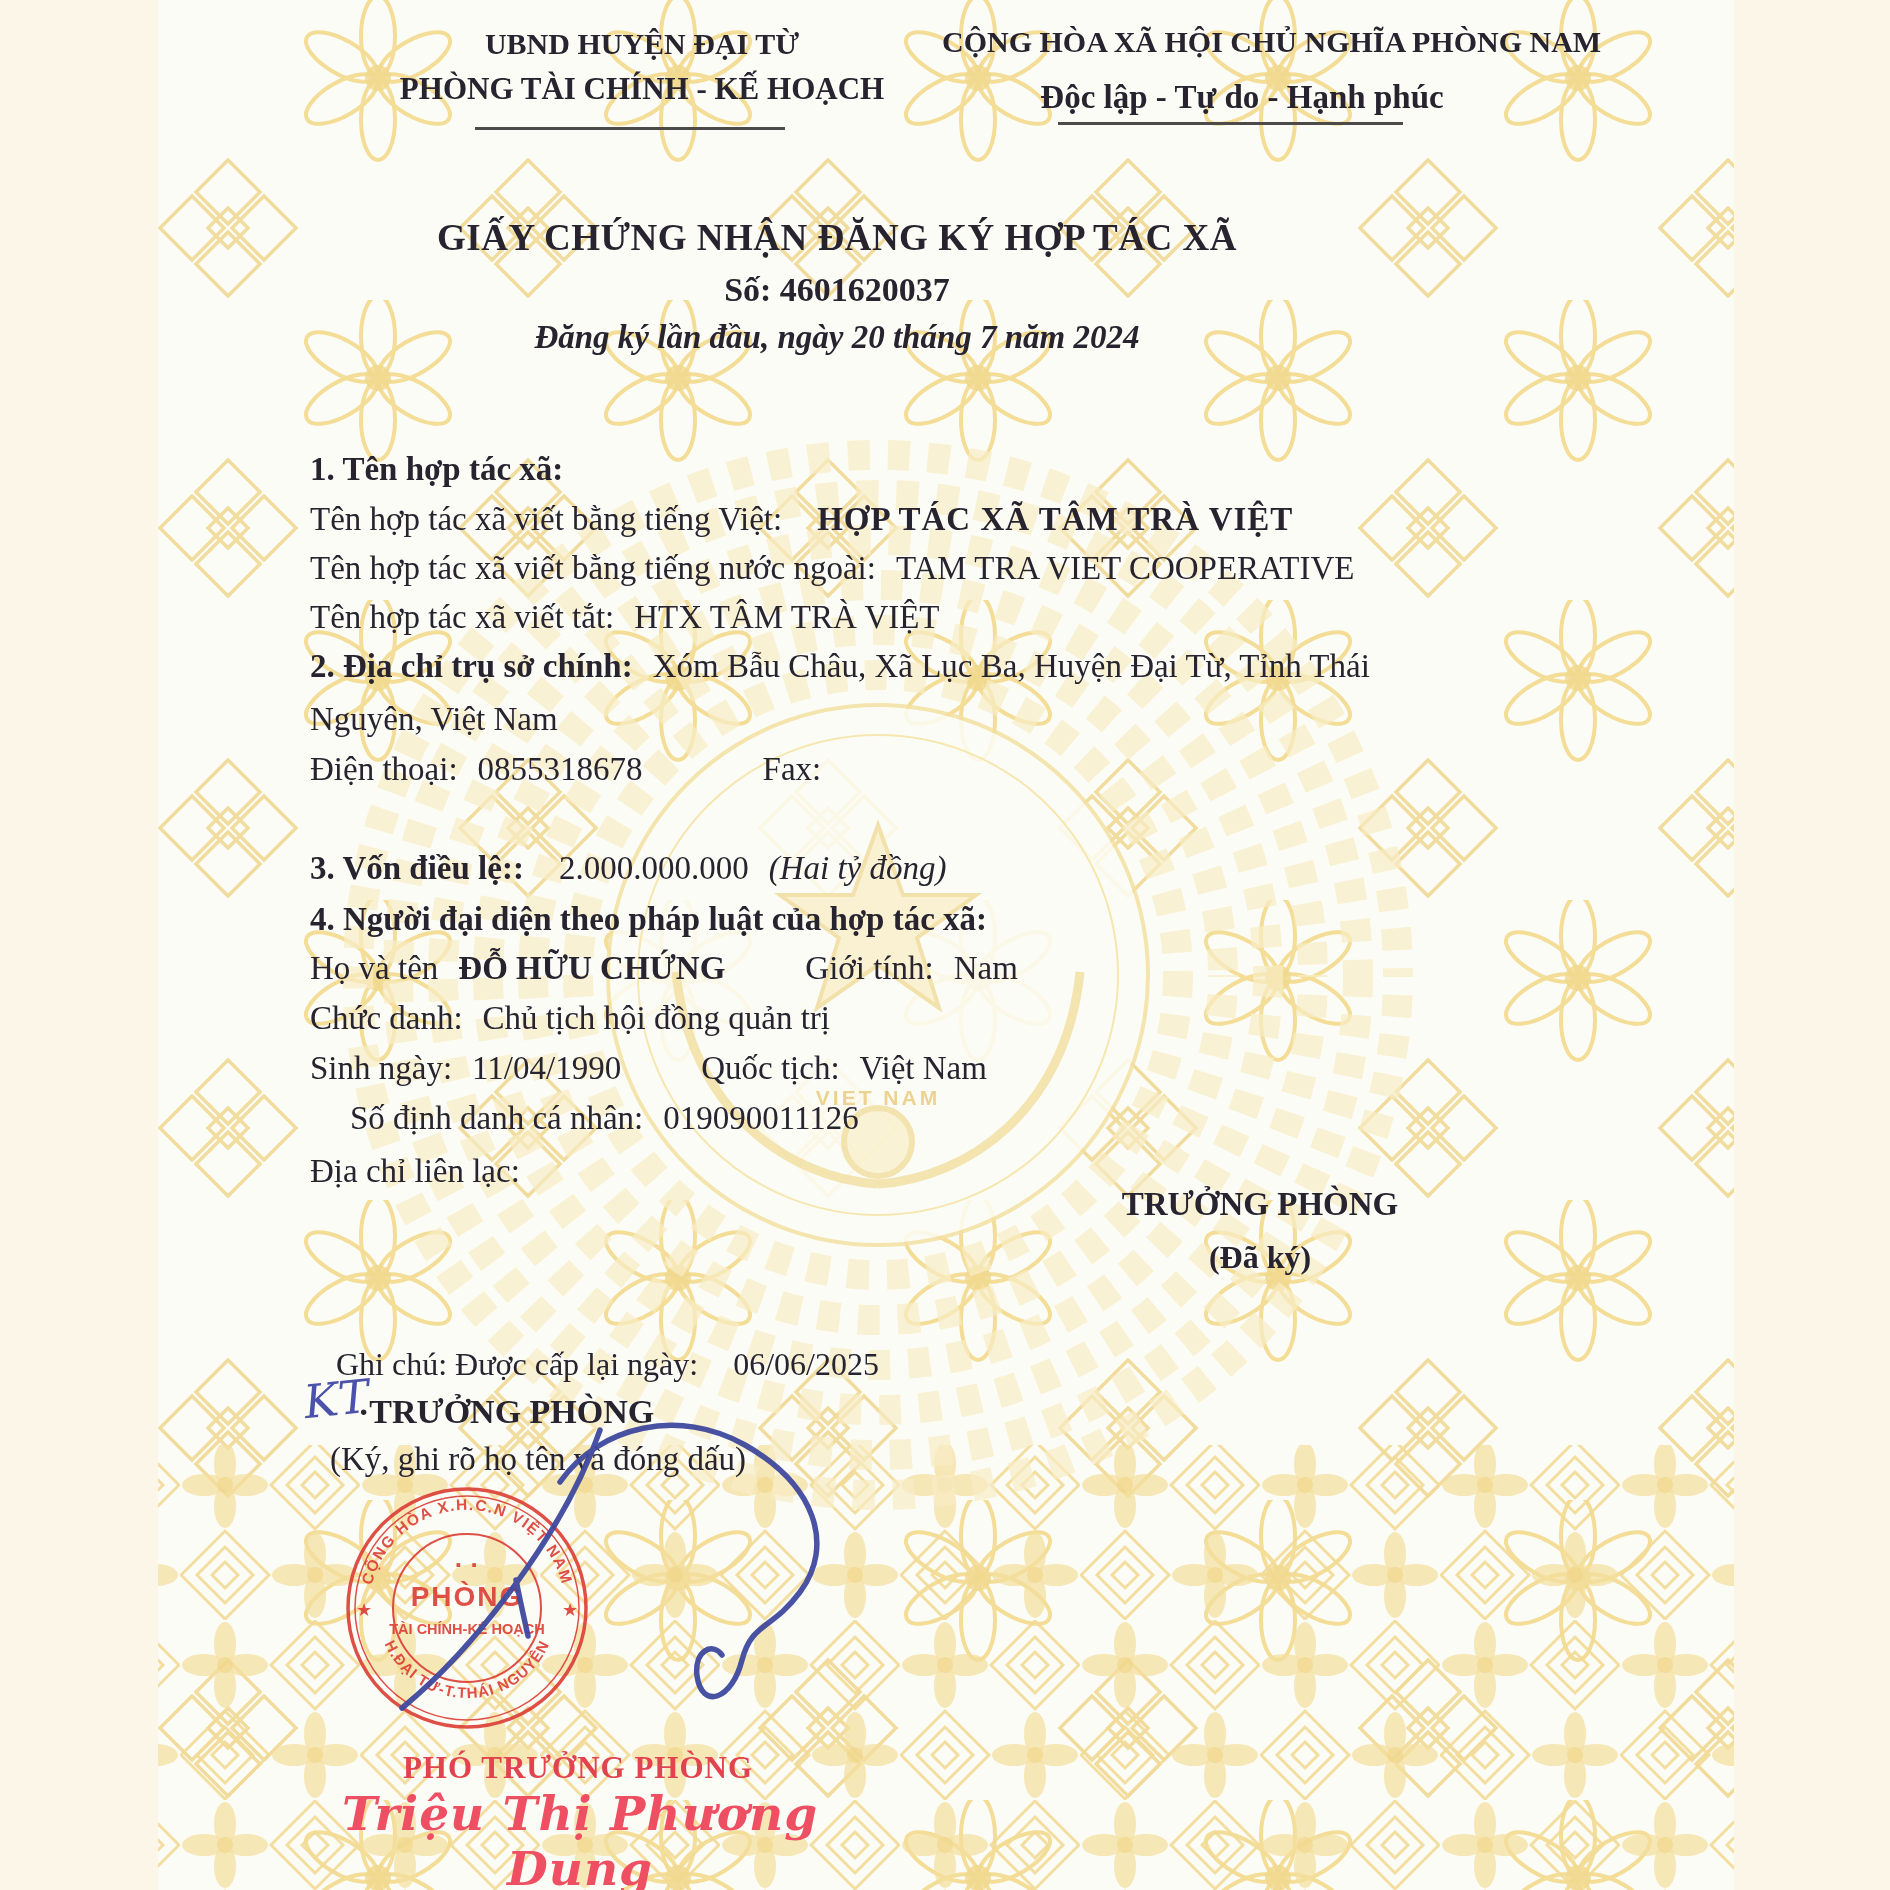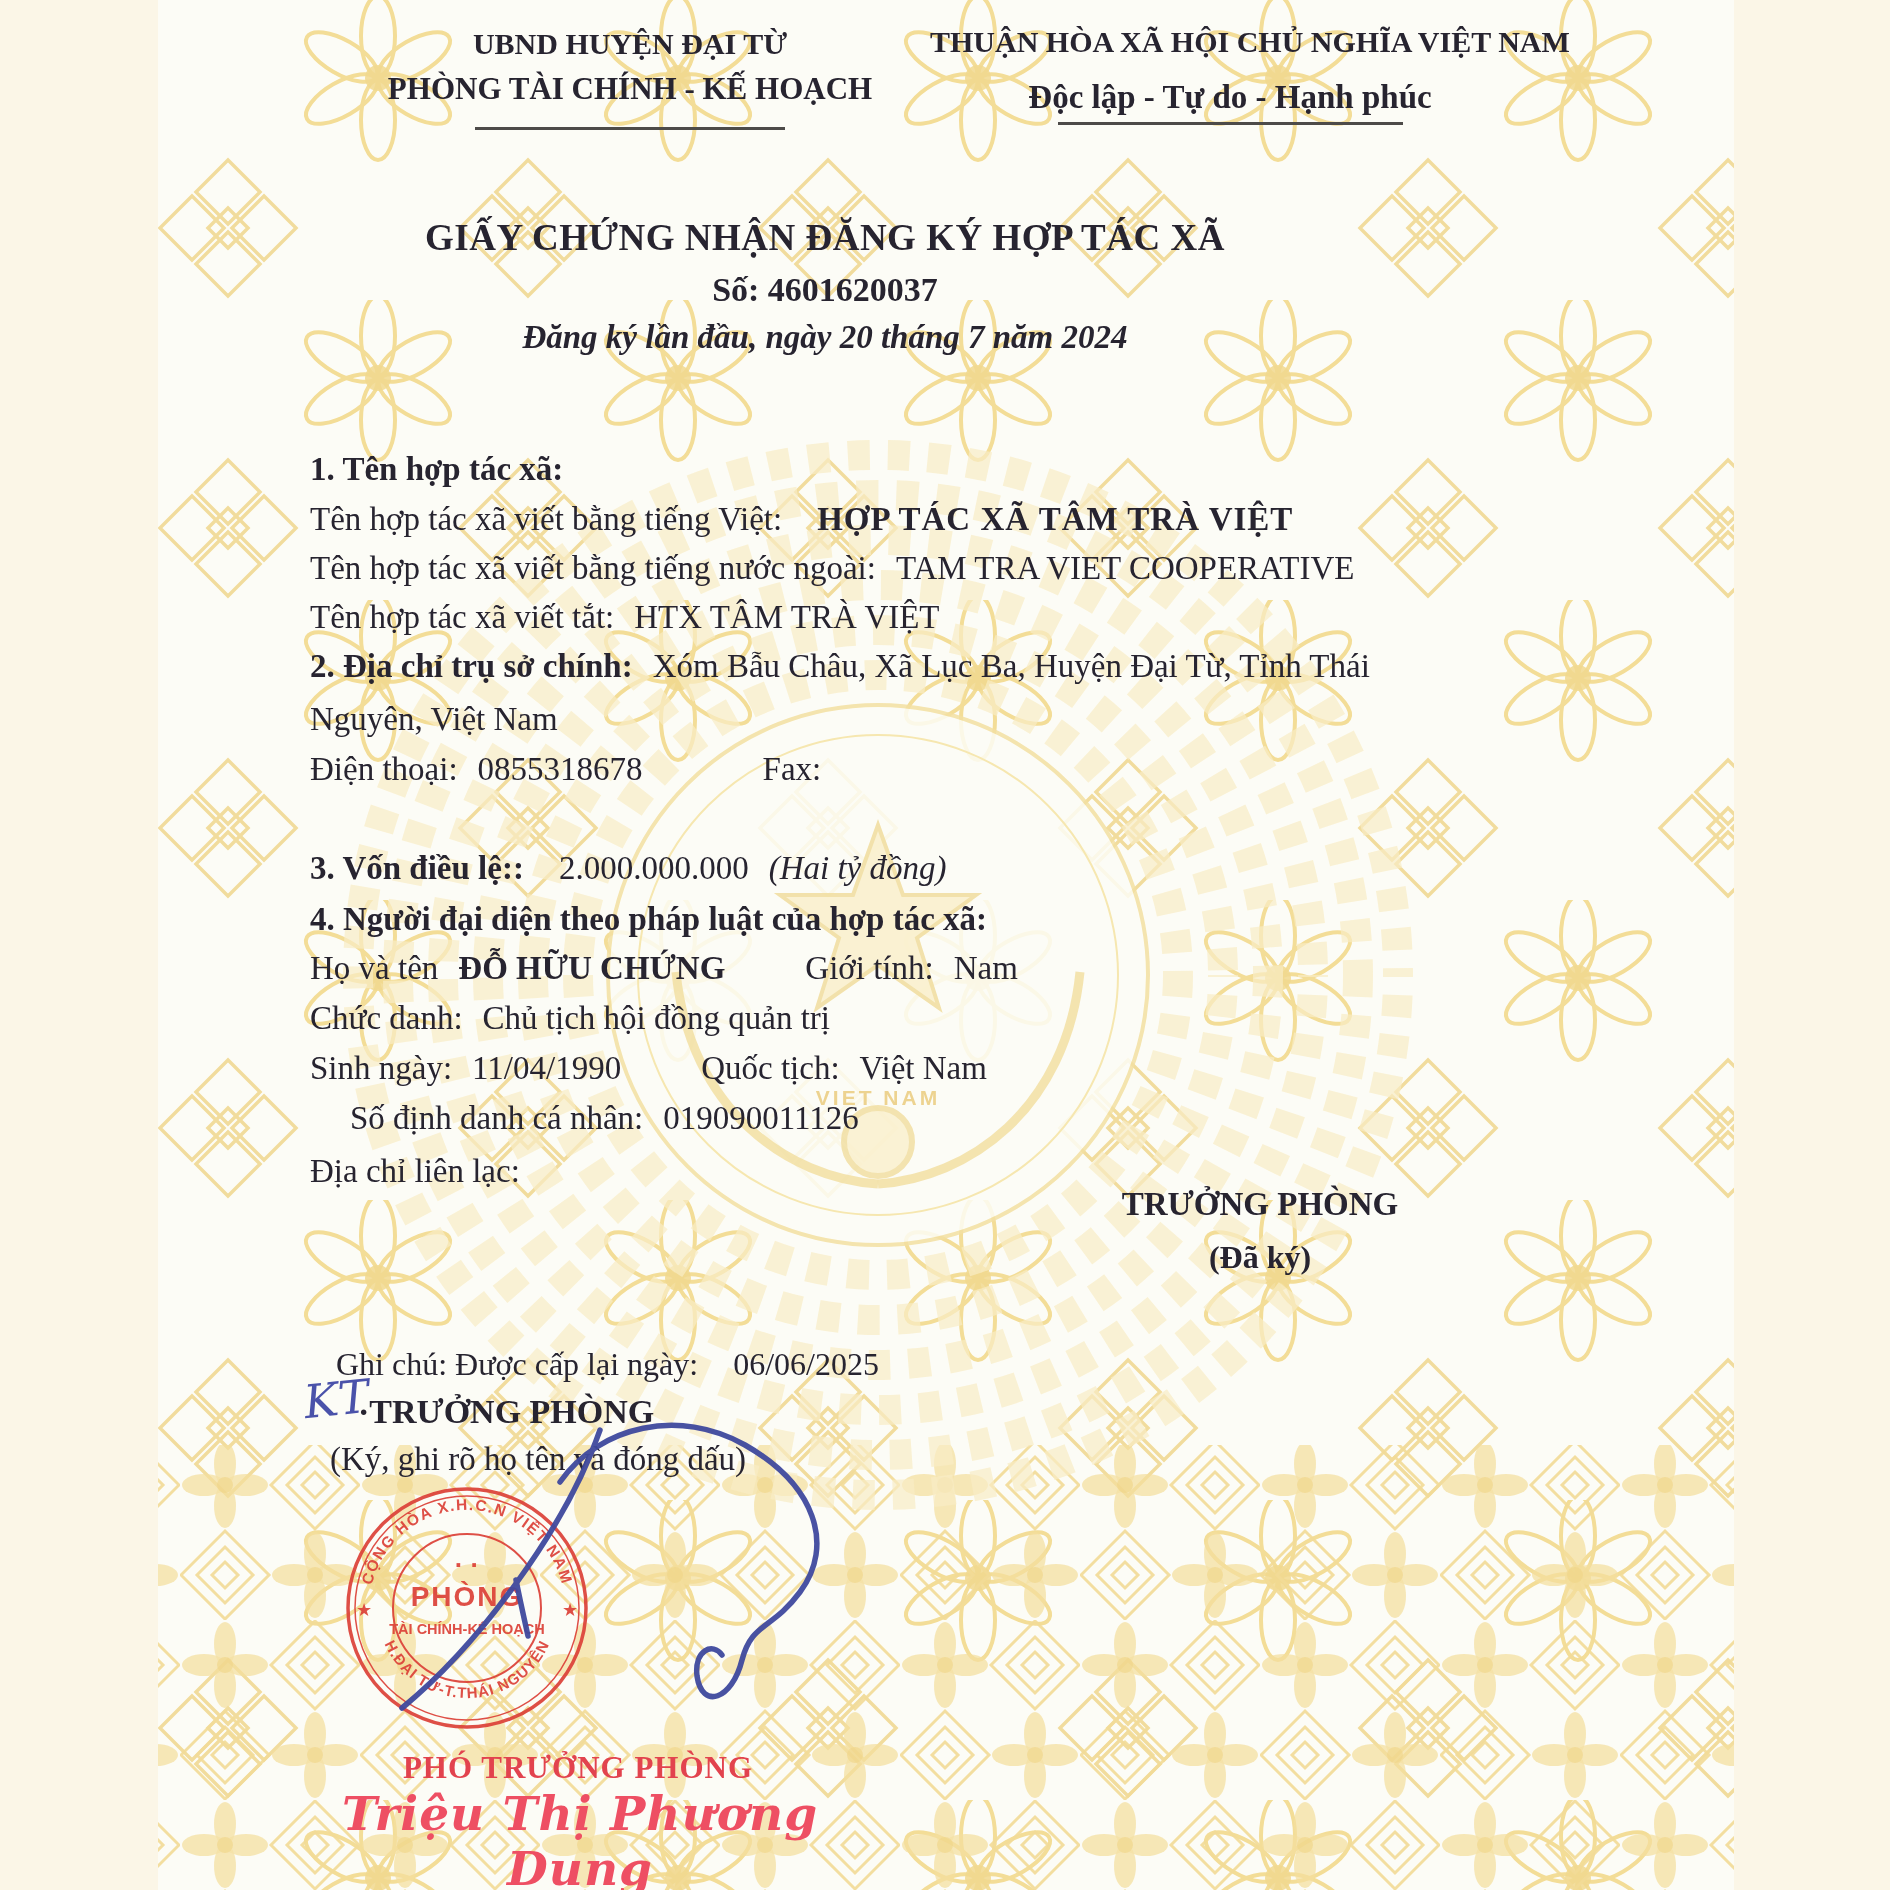--- a/index.html
+++ b/index.html
@@ -12,21 +12,21 @@
   .abs{position:absolute;}
   #paper{
     position:absolute;left:158px;top:0;width:1576px;height:1890px;
     background:#fcfcf6;
   }
   #bg-svg{position:absolute;left:0;top:0;z-index:0;}
   #content{position:absolute;left:0;top:0;width:1890px;height:1890px;z-index:2;}
   .line{position:absolute;white-space:nowrap;font-size:33px;line-height:1.2;}
   .b{font-weight:bold;}
   .i{font-style:italic;}
-  .center{text-align:center;}
+  .center{text-align:center;margin-left:12px;}
   .hdr{font-weight:bold;}
   .rule{border-top:3px solid #4d4b49;margin:0 auto;}
   .gap20{display:inline-block;width:20px;}
   .gap35{display:inline-block;width:35px;}
   .gap80{display:inline-block;width:80px;}
   .gap120{display:inline-block;width:120px;}
   .gap130{display:inline-block;width:130px;}
   .coopname{font-weight:bold;letter-spacing:1px;}
   #kt-hand{
     position:absolute;left:304px;top:1372px;z-index:5;
@@ -121,21 +121,21 @@
     <span class="hdr">UBND HUYỆN ĐẠI TỪ</span>
   </div>
   <div class="line center" style="left:380px;top:70px;width:500px;font-size:31px;">
     <span class="hdr">PHÒNG TÀI CHÍNH - KẾ HOẠCH</span>
   </div>
   <div class="abs" style="left:380px;top:127px;width:500px;">
     <div class="rule" style="width:310px;"></div>
   </div>
 
   <div class="line center" style="left:930px;top:24px;width:600px;font-size:30px;">
-    <span class="hdr">THUẬN HÒA XÃ HỘI CHỦ NGHĨA VIỆT NAM</span>
+    <span class="hdr">CỘNG HÒA XÃ HỘI CHỦ NGHĨA PHÒNG NAM</span>
   </div>
   <div class="line center" style="left:930px;top:78px;width:600px;font-size:33px;">
     <span class="hdr">Độc lập - Tự do - Hạnh phúc</span>
   </div>
   <div class="abs" style="left:930px;top:122px;width:600px;">
     <div class="rule" style="width:345px;"></div>
   </div>
 
   <div class="line center b" style="left:310px;top:216px;width:1030px;font-size:37px;letter-spacing:0.5px;">
     <span>GIẤY CHỨNG NHẬN ĐĂNG KÝ HỢP TÁC XÃ</span>

